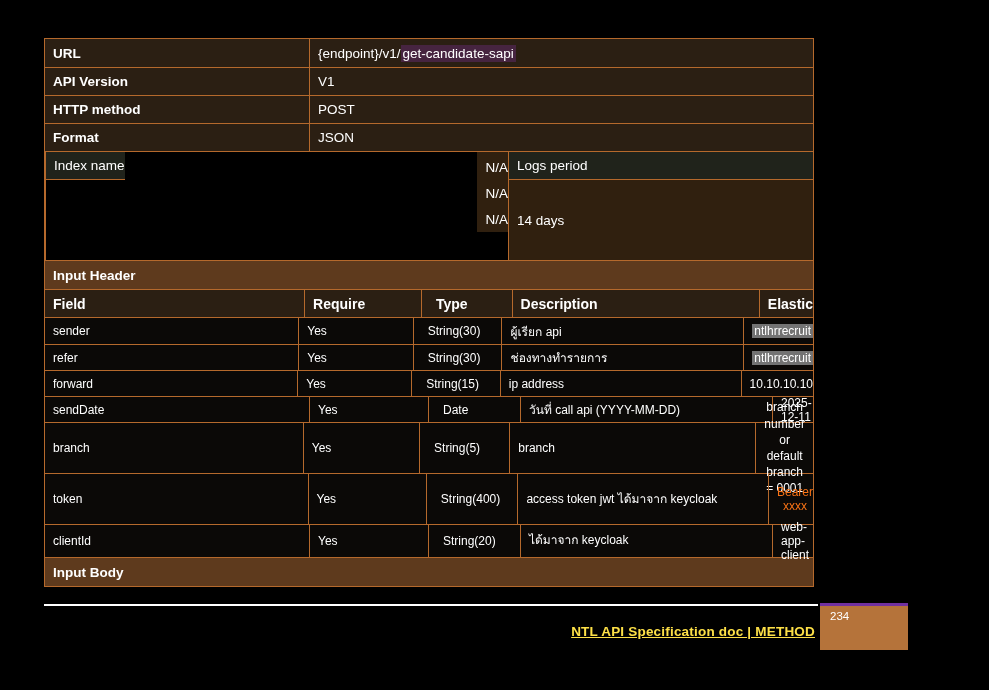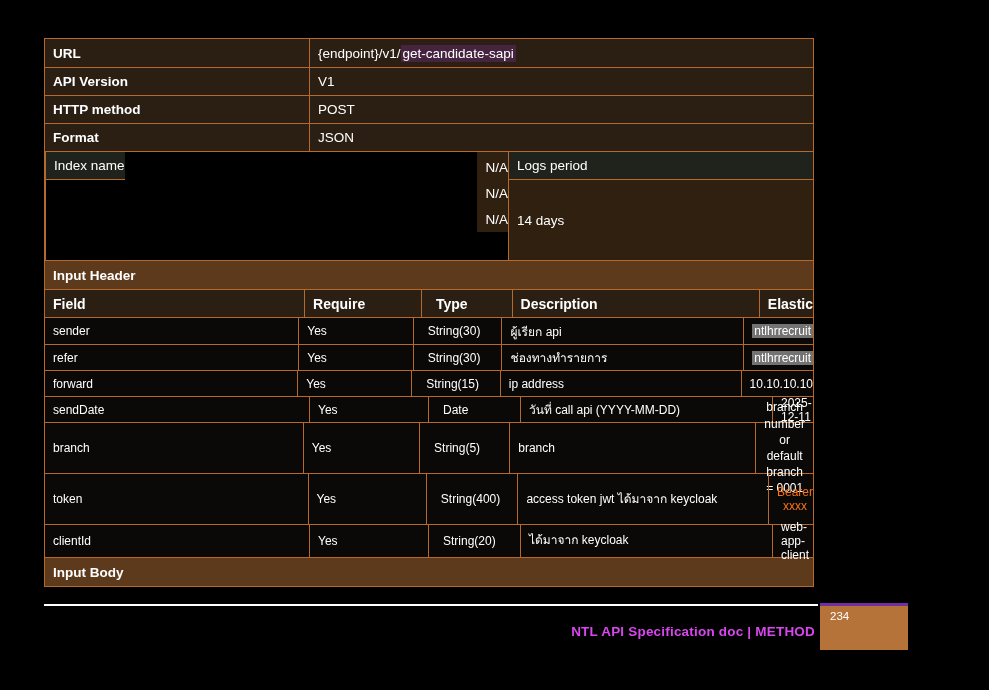--- a/index.html
+++ b/index.html
@@ -76,21 +76,21 @@
   .wrap { display: block; line-height: 1.35; padding: 4px 8px 4px 0; }
 
   
   .footer-line {
     position: absolute; left: 44px; top: 604px;
     width: 774px; height: 2px; background: #ffffff;
   }
   .footer-text {
     position: absolute; left: 44px; top: 624px; width: 771px;
     text-align: right; font-weight: bold; font-size: 13.5px;
-    color: #d946ef; letter-spacing: 0.2px;
+    color: #fde047; letter-spacing: 0.2px; text-decoration: underline;
   }
   .page-box {
     position: absolute; left: 820px; top: 603px;
     width: 88px; height: 47px;
     background: #b5733a;
     border-top: 3px solid #7030a0;
     color: #fff; font-size: 11.5px;
     padding: 4px 0 0 10px;
   }
 </style>

